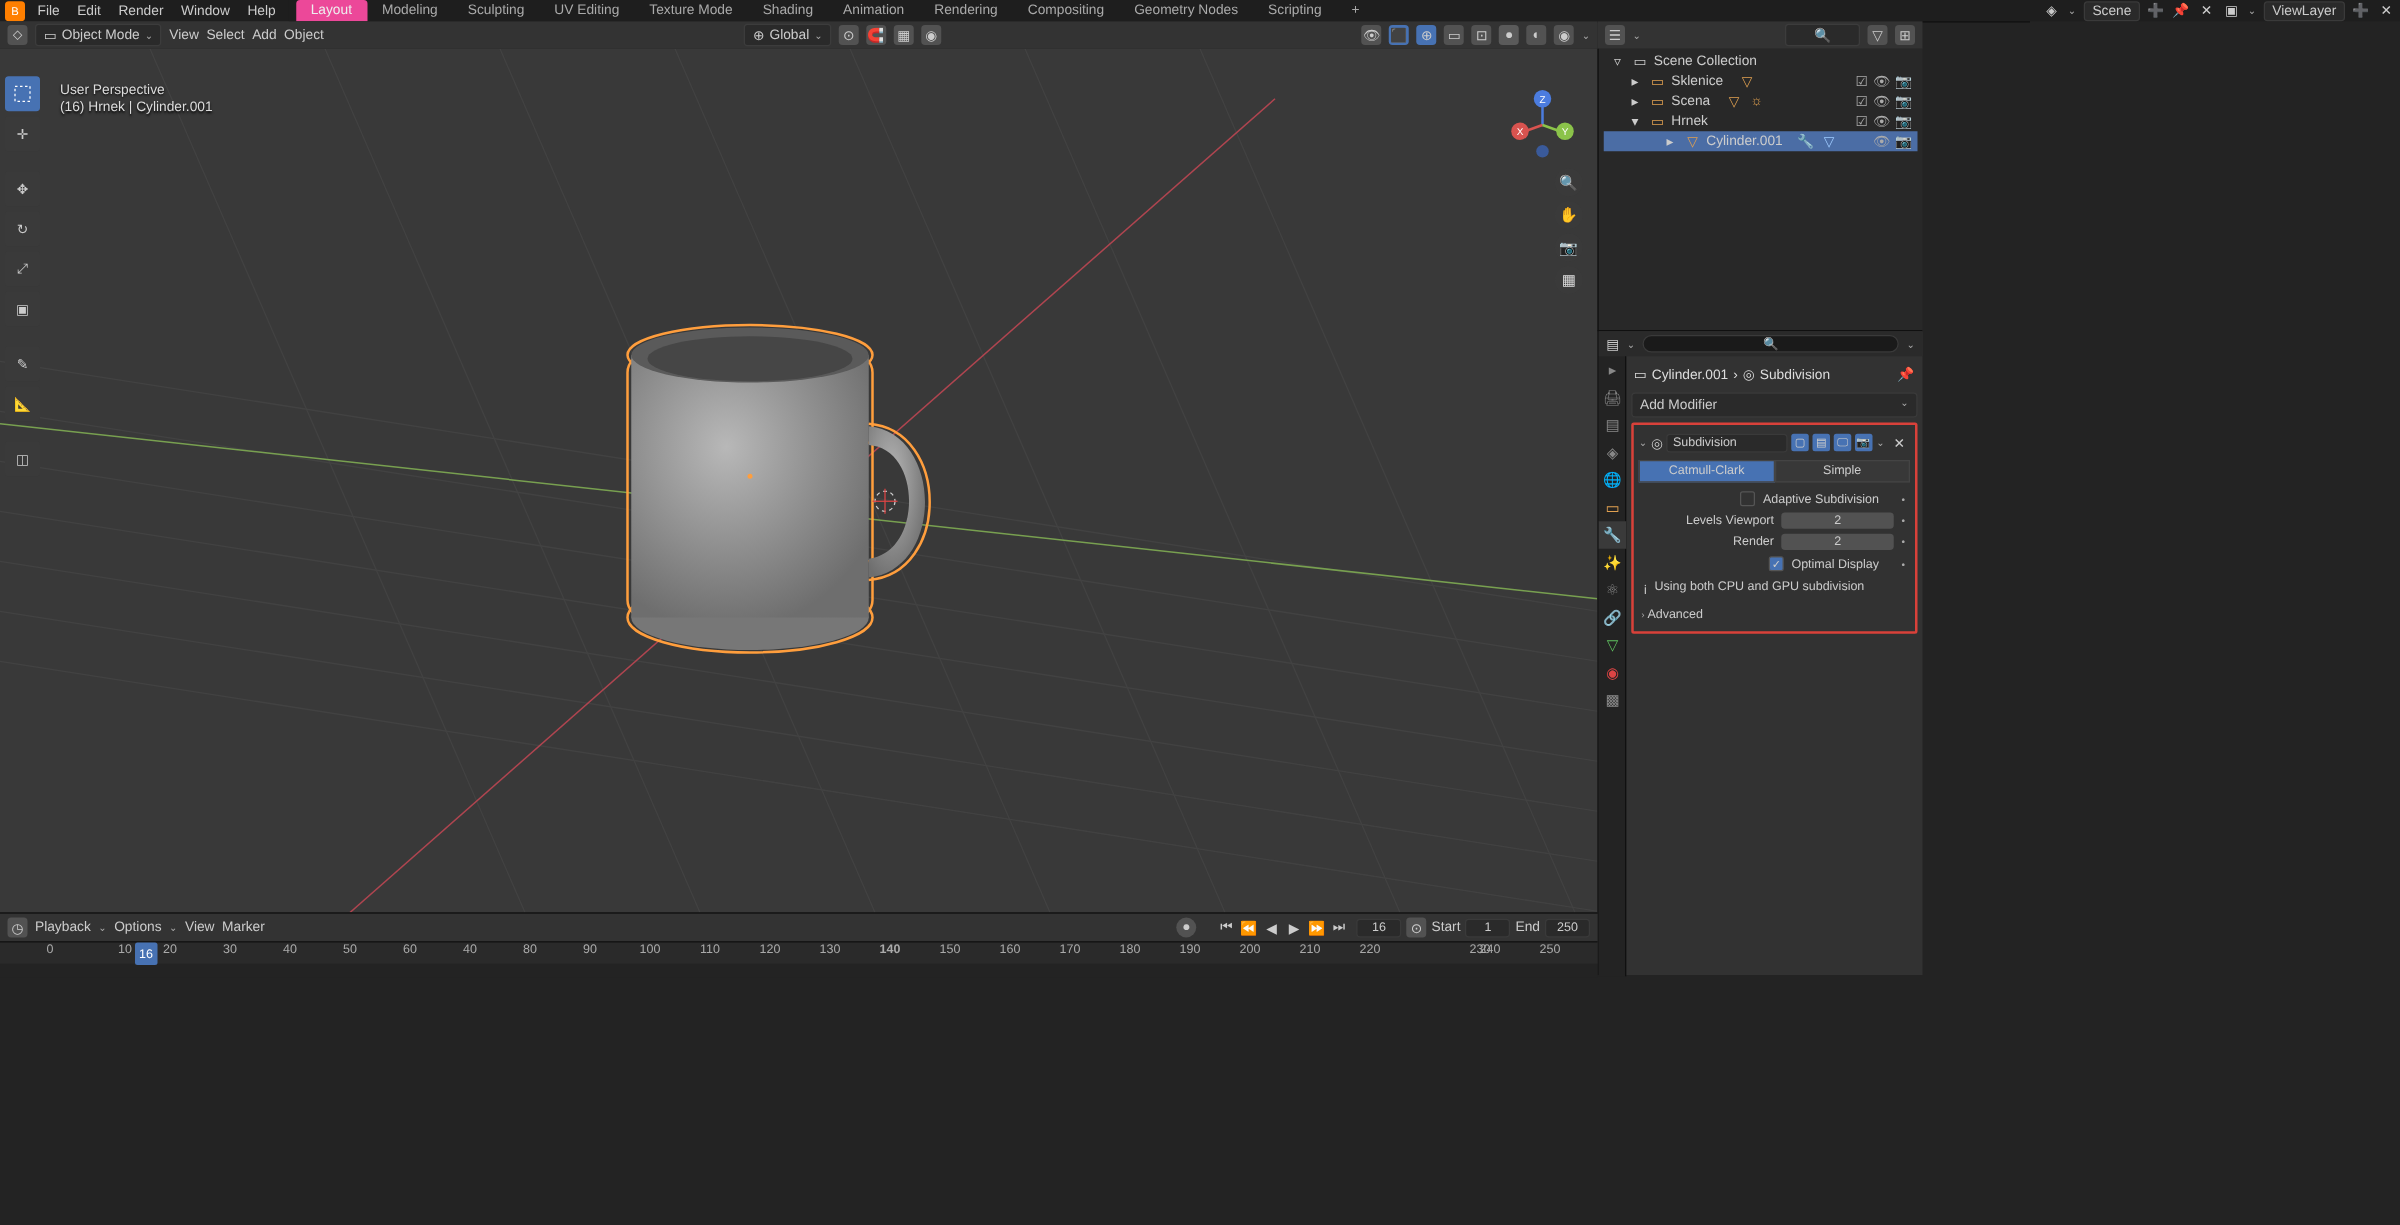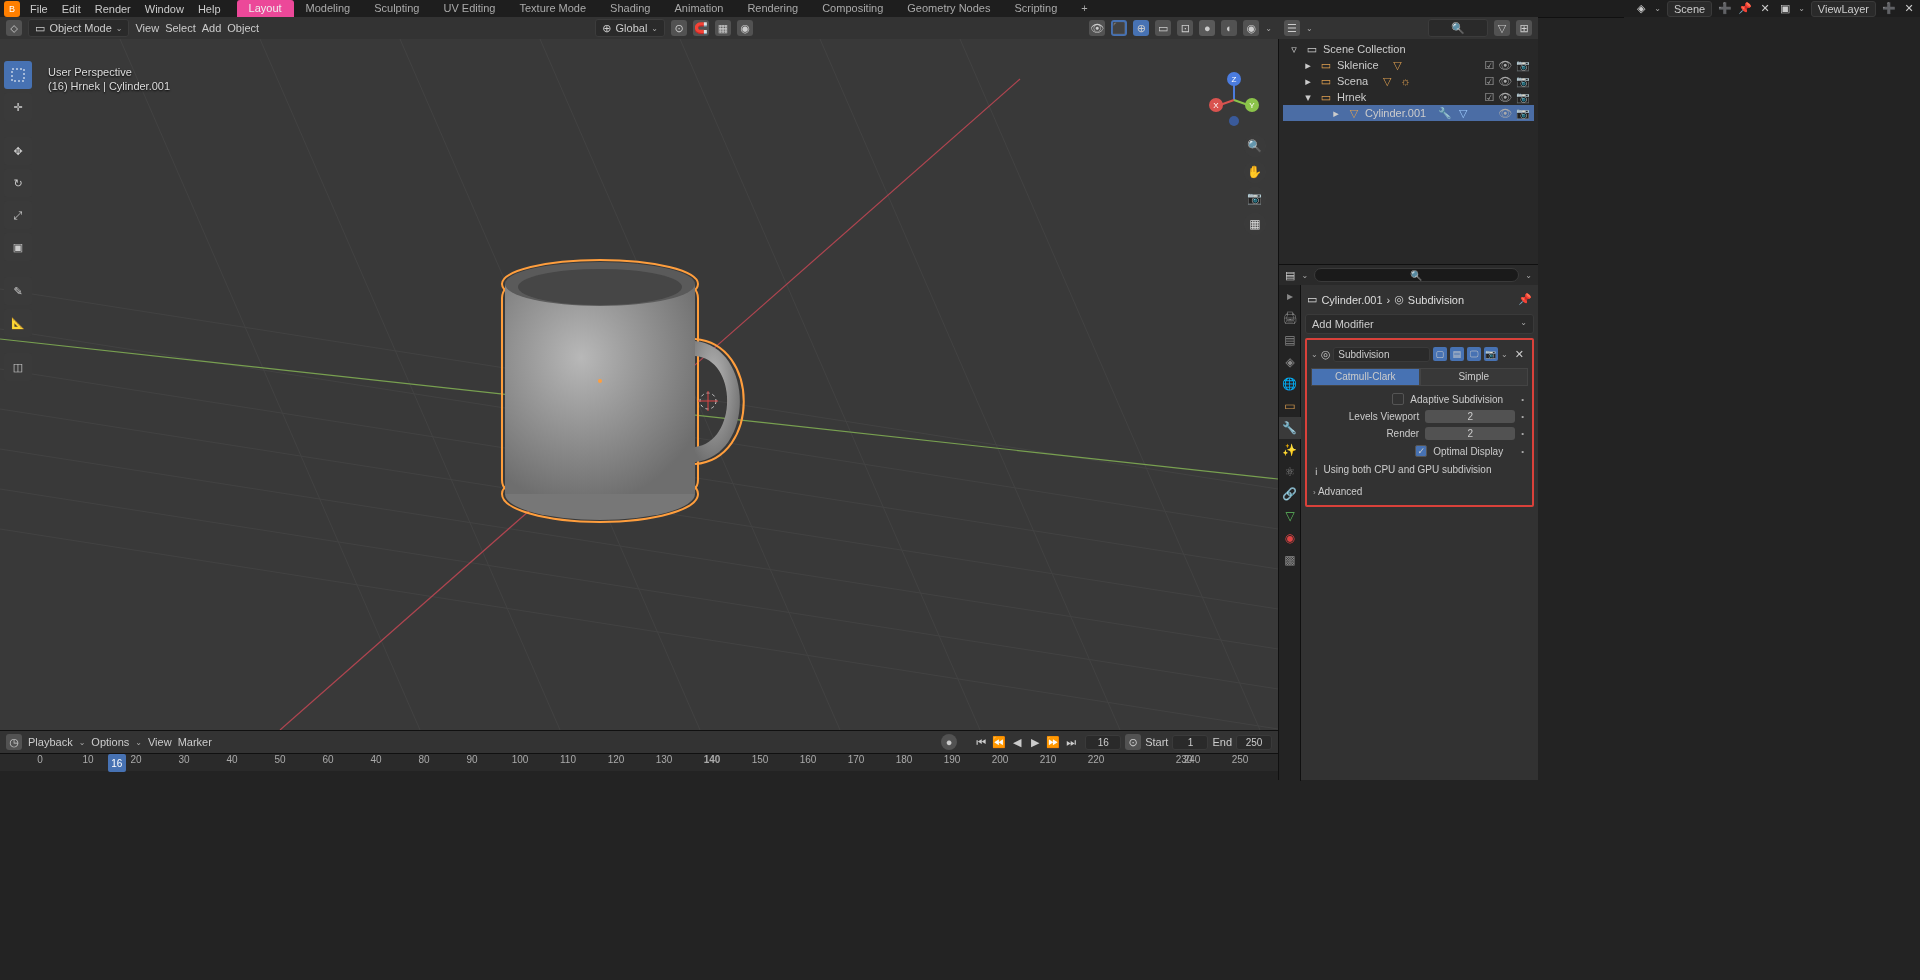--- a/index.html
+++ b/index.html
@@ -452,21 +452,21 @@
       <span class="hdr-icon">⊙</span>
       <span>Start</span>
       <div class="tl-num">1</div>
       <span>End</span>
       <div class="tl-num">250</div>
     </div>
   </div>
   <div class="tl-ruler">
     <div class="tl-cursor" style="left: 116.8px;">16</div>
   <div class="tick" style="left: 40px;">0</div>
-      <div class="tick" style="left: 88px; text-align: center;">10</div>
+      <div class="tick" style="left: 100px; text-align: center;">10</div>
       <div class="tick" style="left: 136px;">20</div>
       <div class="tick" style="left: 184px;">30</div>
       <div class="tick" style="left: 232px;">40</div>
       <div class="tick" style="left: 280px;">50</div>
       <div class="tick" style="left: 328px;">60</div>
       <div class="tick" style="left: 376px;">40</div>
       <div class="tick" style="left: 424px;">80</div>
       <div class="tick" style="left: 472px;">90</div>
       <div class="tick" style="left: 520px;">100</div>
       <div class="tick" style="left: 568px;">110</div>

